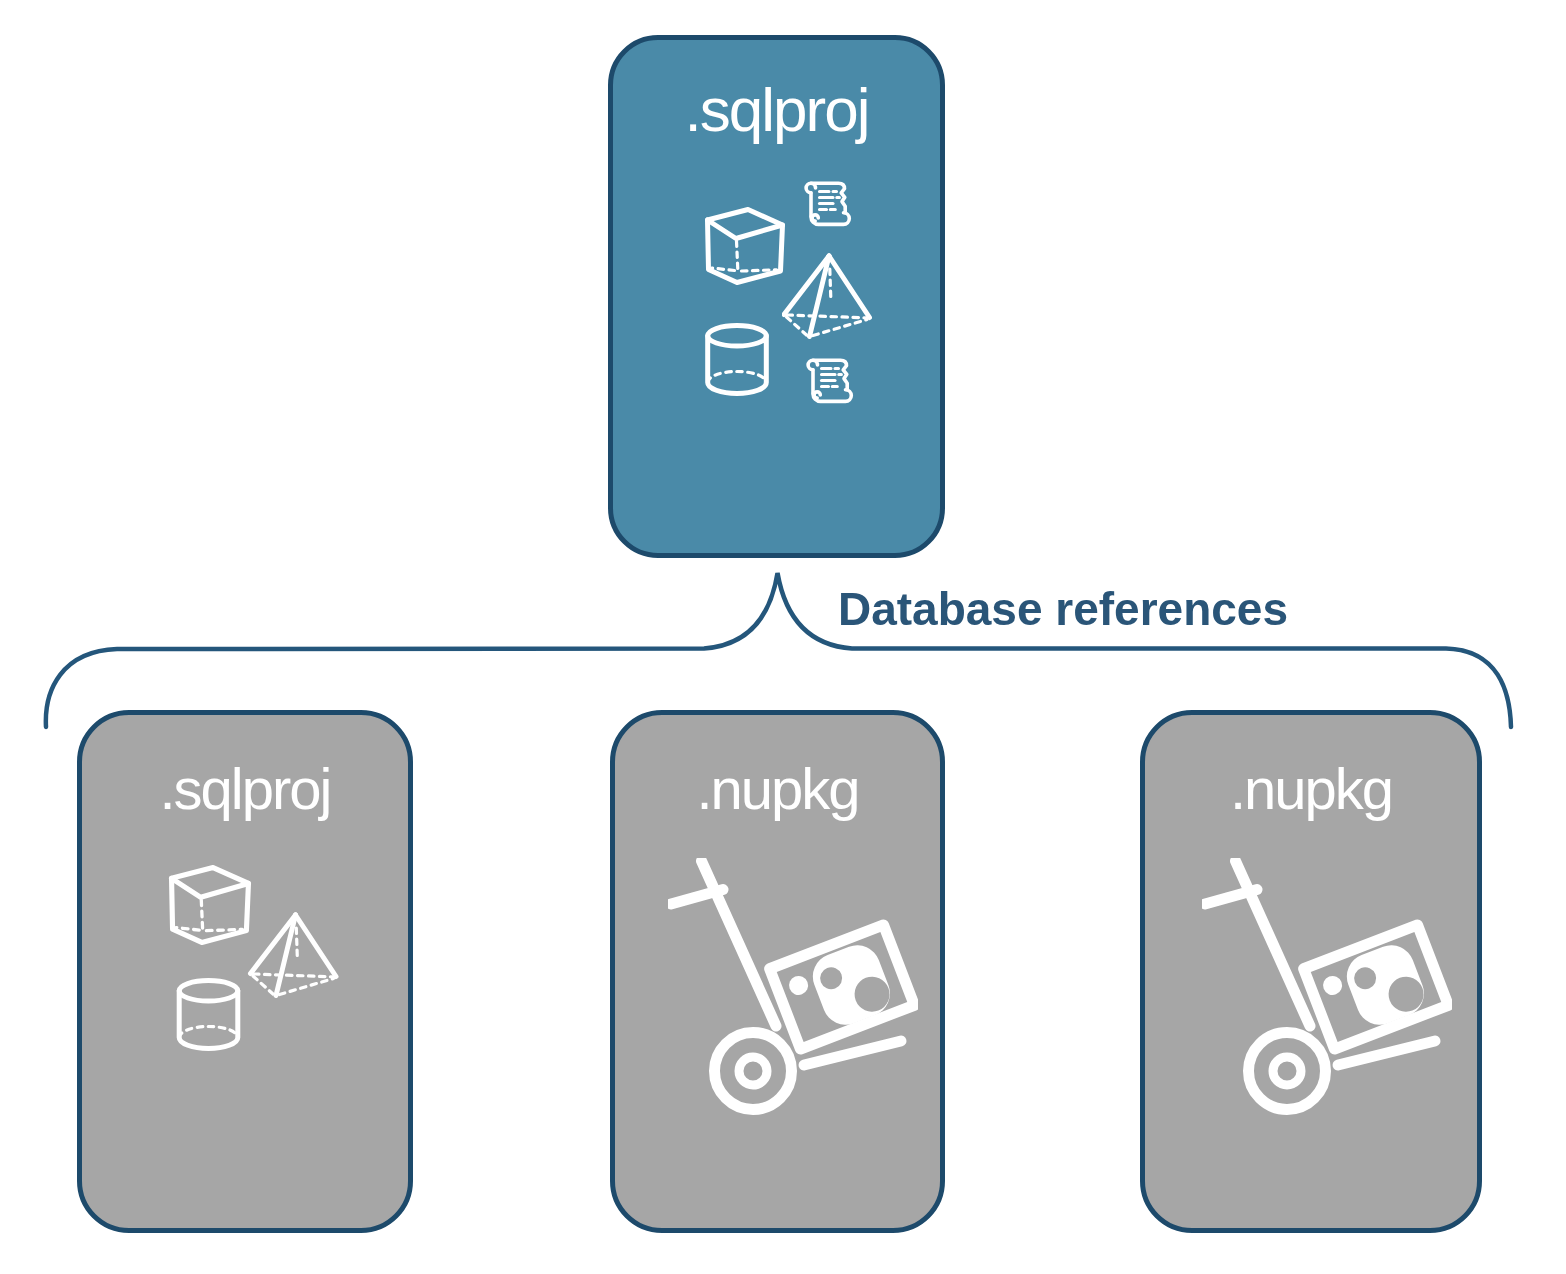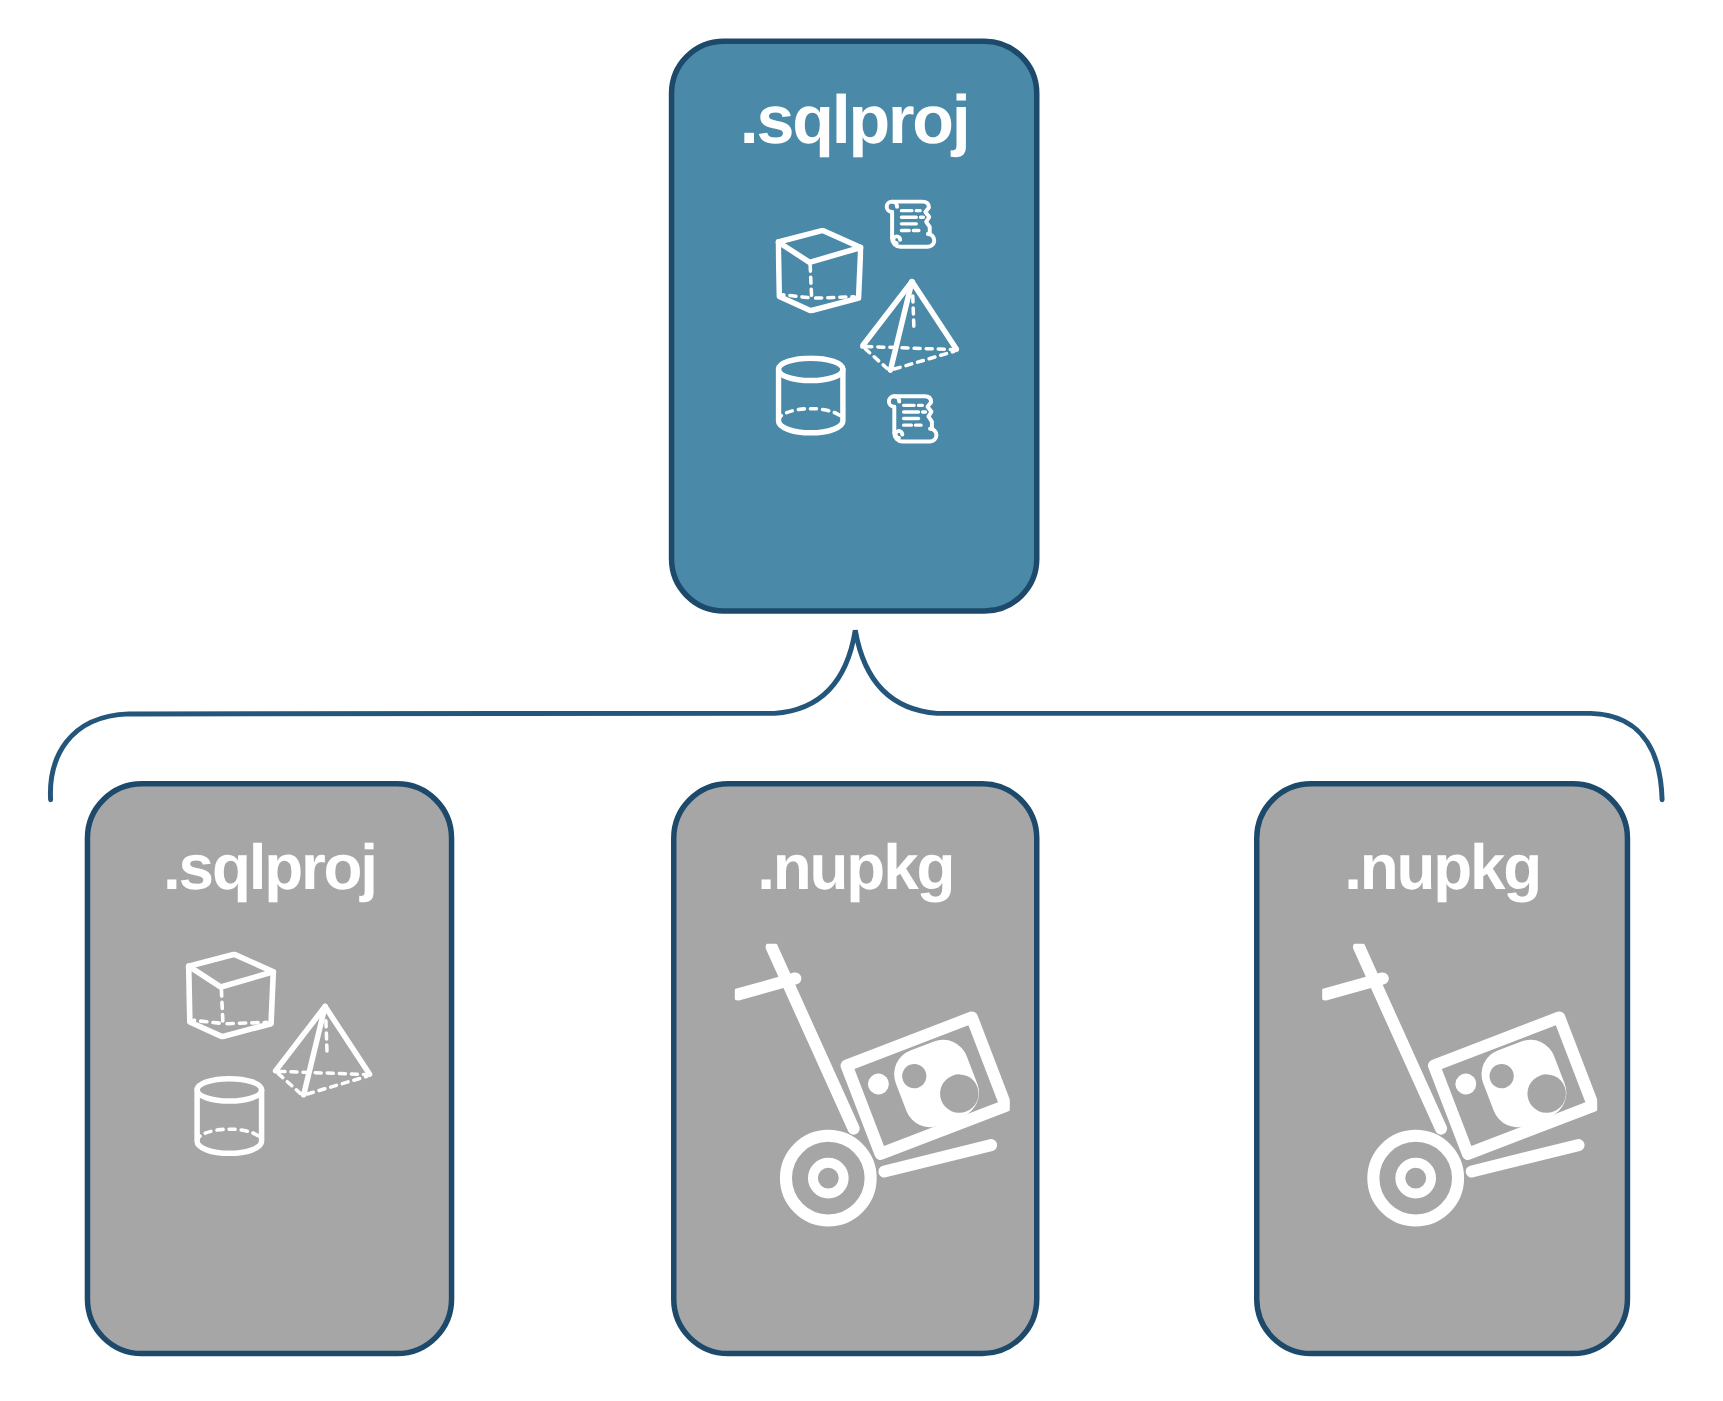--- a/index.html
+++ b/index.html
@@ -19,21 +19,21 @@
   }
   .ref-card{
     top:710px;width:336px;height:523px;
     background:#a6a6a6;border-radius:52px;
   }
   .ref-card.pos-1{left:77px;}
   .ref-card.pos-2{left:610px;width:335px;}
   .ref-card.pos-3{left:1140px;width:342px;}
   .card-title{
     position:absolute;left:0;right:0;margin:0;
-    text-align:center;color:#ffffff;font-weight:bold;
+    text-align:center;color:#ffffff;font-weight:normal;
     letter-spacing:-2px;white-space:nowrap;
   }
   .main-card .card-title{top:34px;font-size:62px;}
   .ref-card  .card-title{top:40px;font-size:58px;}
   .icon{position:absolute;display:block;}
   .wire{stroke:#ffffff;fill:none;stroke-linecap:round;stroke-linejoin:round;}
   .dash{stroke-dasharray:5.5 5.5;}
   .fill{fill:#ffffff;stroke:none;}
   .hole{fill:#a6a6a6;stroke:none;}
   .brace{position:absolute;left:0;top:0;width:1566px;height:1274px;pointer-events:none;}
@@ -115,20 +115,21 @@
           <path d="M21.5 31.5 h7 M32.3 31.5 h5"></path>
         </g>
       </g>
     </svg>
   </section>
 
   <svg class="brace" viewBox="0 0 1566 1274">
     <path d="M46 727 C44 690 62 651 117 649 L704 648.5 Q766 644 777.5 573 Q790 644 852 648.5 L1446 648.5 C1498 650 1510 691 1511 727"></path>
   </svg>
 
+  <div class="connector-label">Database references</div>
 
   <section class="card ref-card pos-1">
     <h2 class="card-title">.sqlproj</h2>
 
     <svg class="icon" style="left:86px;top:150px;width:84px;height:80px" viewBox="0 0 80 78">
       <g class="wire">
         <path stroke-width="5" d="M2.5 13 L43 2.5 L77.5 18 L75.5 64 L32 75.5 L3.5 62.5 Z"></path>
         <path stroke-width="5" d="M2.5 13 L31 31.5 L77.5 18"></path>
         <g stroke-width="3.2" class="dash">
           <path d="M31.5 34 L32.8 62.5"></path>

